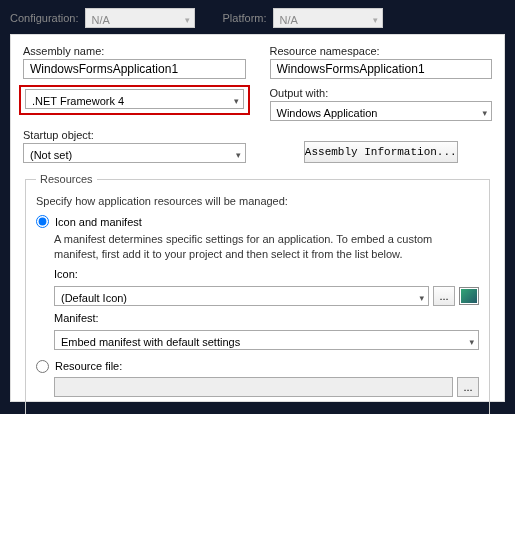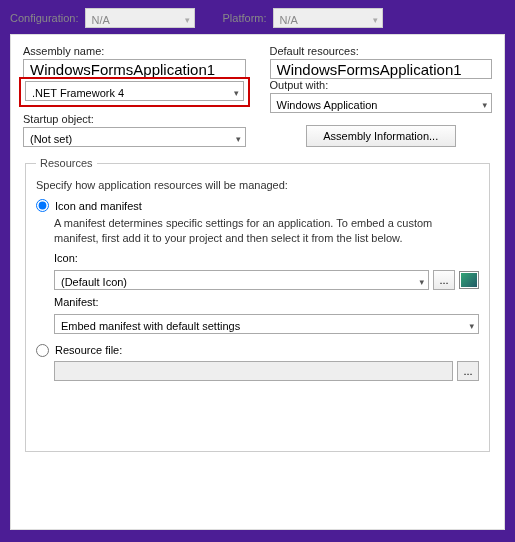--- a/index.html
+++ b/index.html
@@ -5,23 +5,23 @@
   * { box-sizing: border-box; }
   body {
     margin: 0;
     padding: 0;
     font-family: "Segoe UI", Tahoma, sans-serif;
     font-size: 11px;
     background: #fff;
   }
   .frame {
     width: 515px;
-    height: 542px;
+    height: 414px;
     padding: 6px 10px 10px 10px;
-    background: #4c1d95;
+    background: #0f172a;
     position: relative;
     box-shadow: 2px 2px 8px rgba(0,0,0,0.35);
   }
   .top-bar {
     display: flex;
     align-items: center;
     gap: 6px;
     padding: 2px 0 6px 0;
     color: #888;
   }
@@ -48,52 +48,53 @@
   .main {
     background: #fff;
     border: 1px solid #ddd;
     height: calc(100% - 30px);
     padding: 10px 12px;
   }
   .row2 {
     display: grid;
     grid-template-columns: 1fr 1fr;
     gap: 24px;
-    margin-bottom: 0;
+    margin-bottom: 8px;
   }
   .field label {
     display: block;
     color: #222;
     margin-bottom: 2px;
   }
   .txt {
     width: 100%;
     height: 20px;
     border: 1px solid #aaa;
     background: #fff;
     padding: 0 6px;
-    font-size: 15px;
+    font-size: 12px;
     line-height: 18px;
   }
   .highlight-box {
     border: 2px solid #c00;
     padding: 2px 4px 4px 4px;
     margin: -2px -4px 6px -4px;
   }
   .full-combo { width: 100%; }
   .btn {
     display: inline-flex;
     align-items: center;
     justify-content: center;
     height: 22px;
     min-width: 150px;
     border: 1px solid #aaa;
     background: linear-gradient(#fdfdfd,#ececec);
     font-size: 11px;
     cursor: default;
+    font-family: Liberation Mono, monospace;
   }
   .btn-small {
     display:inline-flex; align-items:center; justify-content:center;
     width:22px; height:20px;
     border:1px solid #aaa;
     background: linear-gradient(#fdfdfd,#ececec);
     font-size:11px;
   }
   .btn-small.disabled { background:#eee; }
   fieldset.resources {
@@ -158,21 +159,21 @@
   </div>
 
   <div class="main">
 
     <div class="row2">
       <div class="field">
         <label>Assembly name:</label>
         <input class="txt" type="text" value="WindowsFormsApplication1" style="">
       </div>
       <div class="field">
-        <label>Default resources:</label>
+        <label>Resource namespace:</label>
         <input class="txt" type="text" value="WindowsFormsApplication1" style="">
       </div>
     </div>
 
     <div class="row2">
       <div class="field highlight-box">
         <div class="combo full-combo">
           <span>.NET Framework 4</span>
           <span class="chev">▾</span>
         </div>

